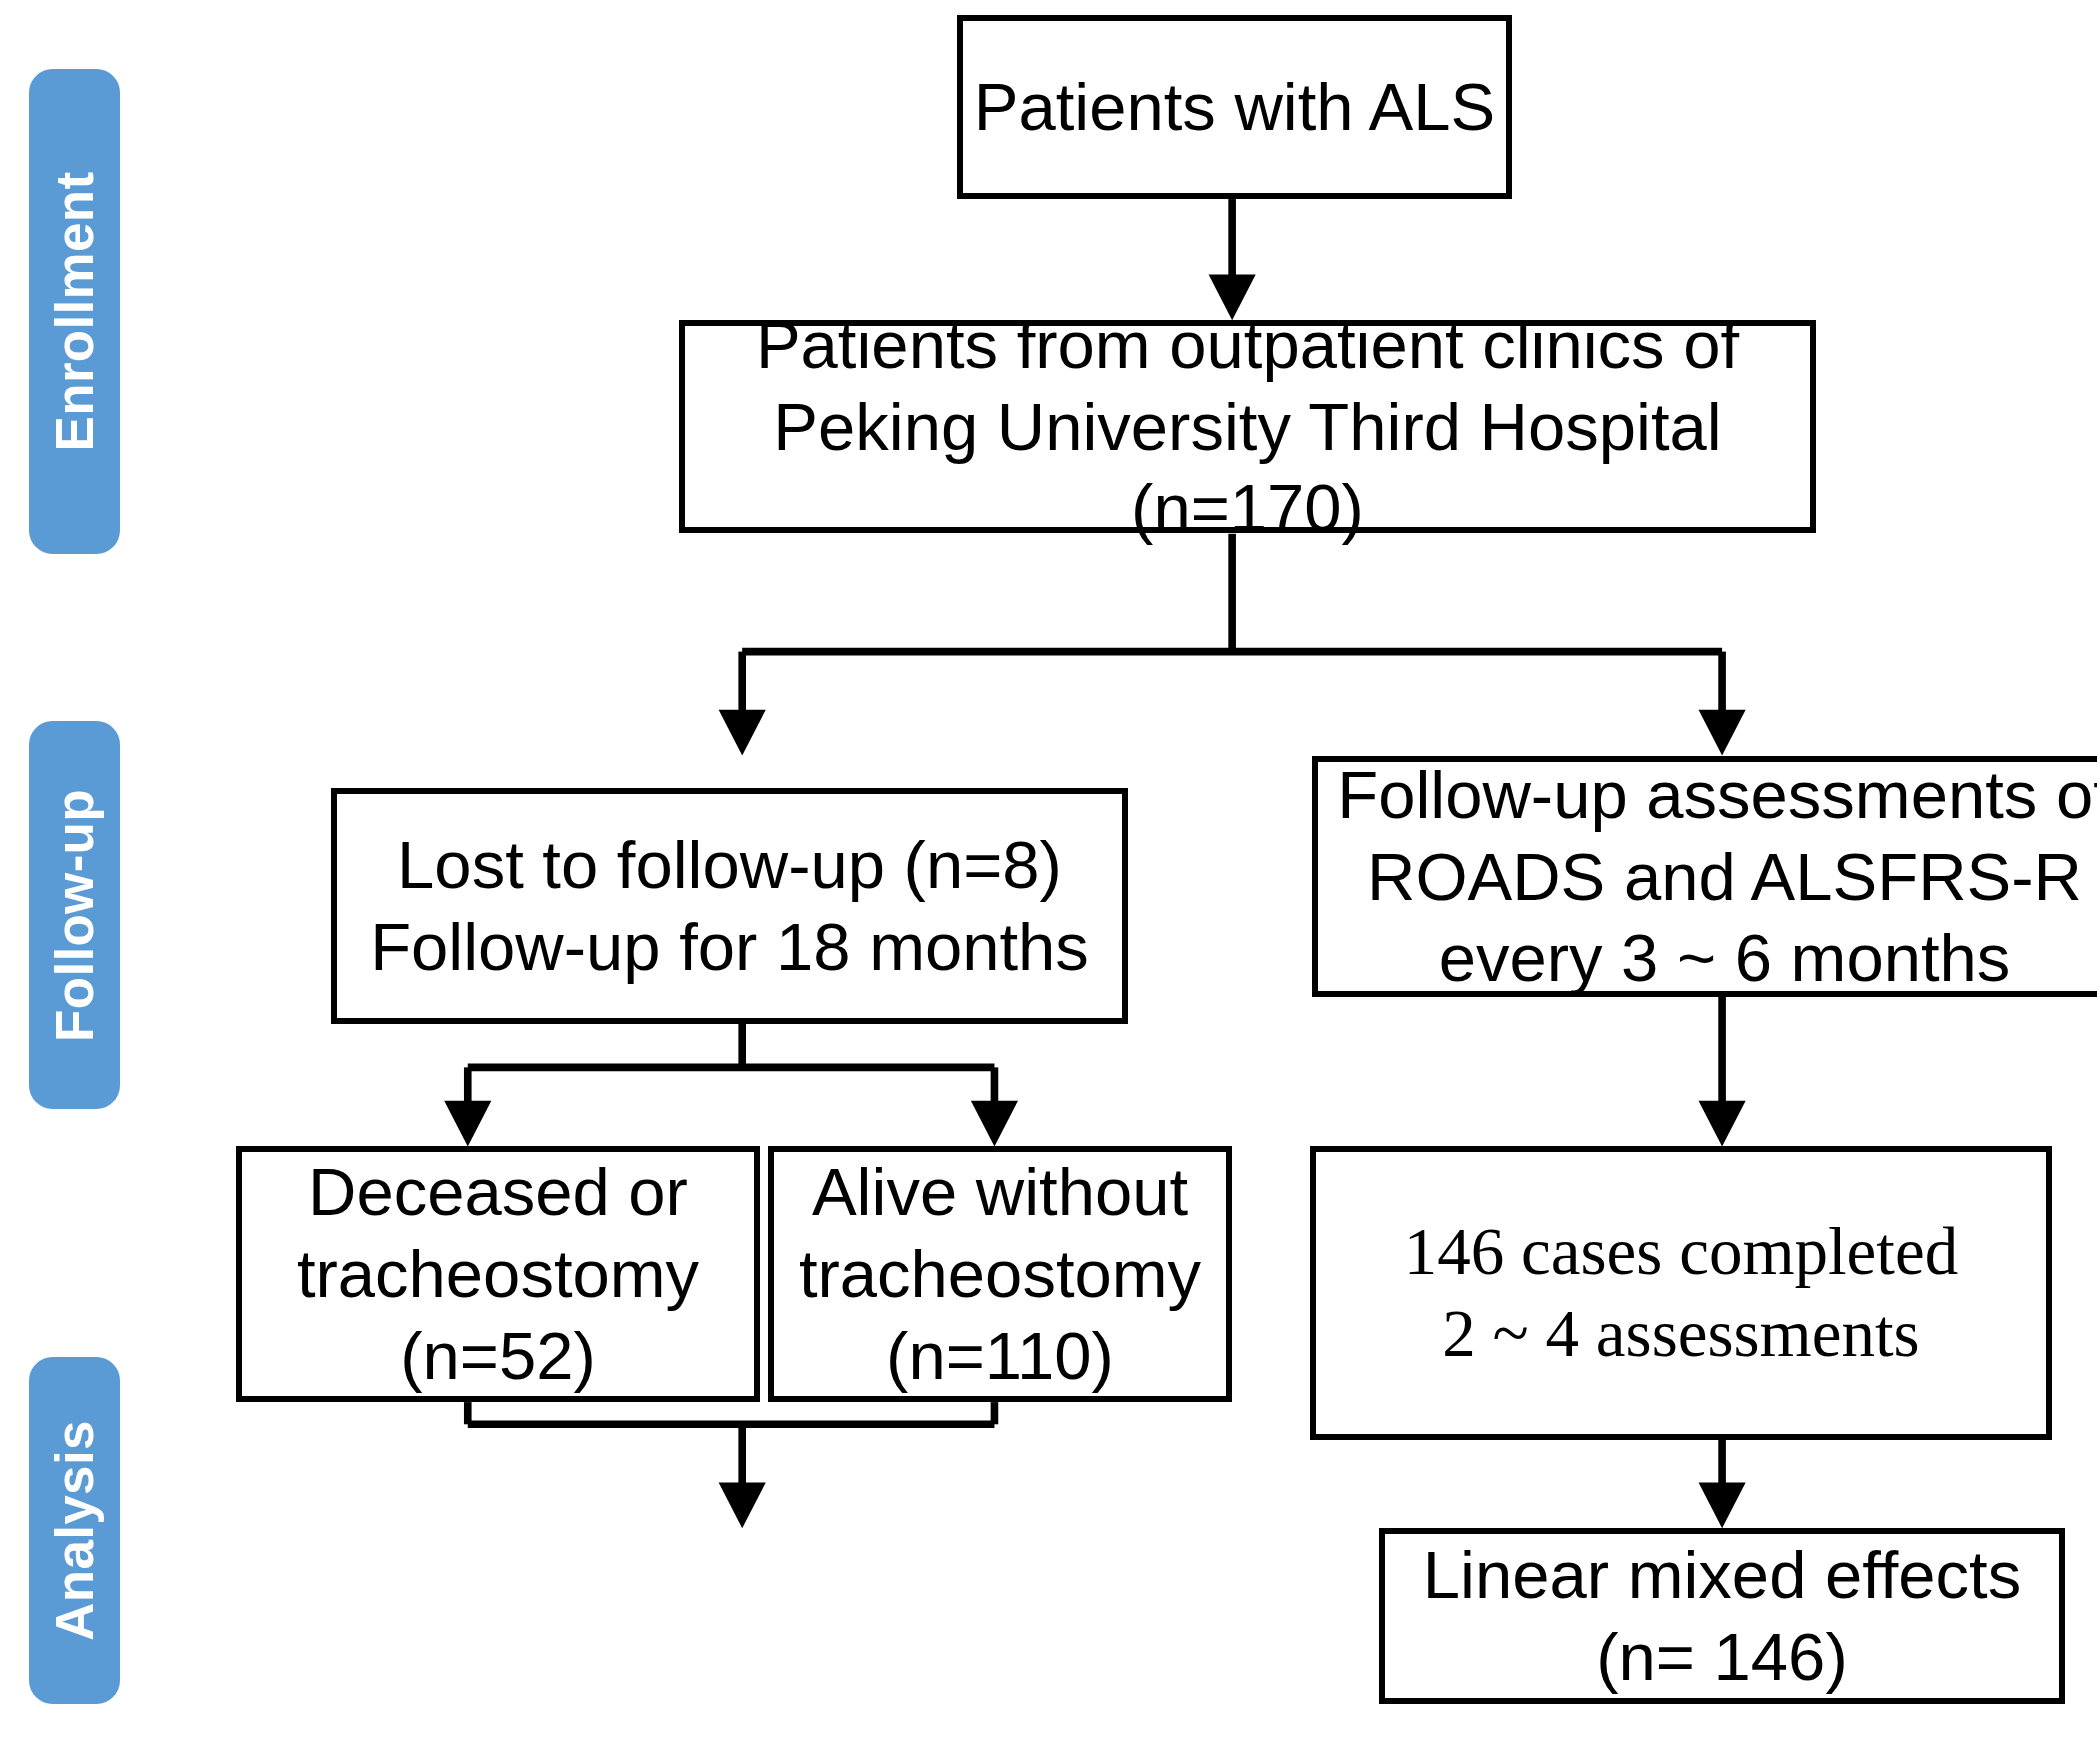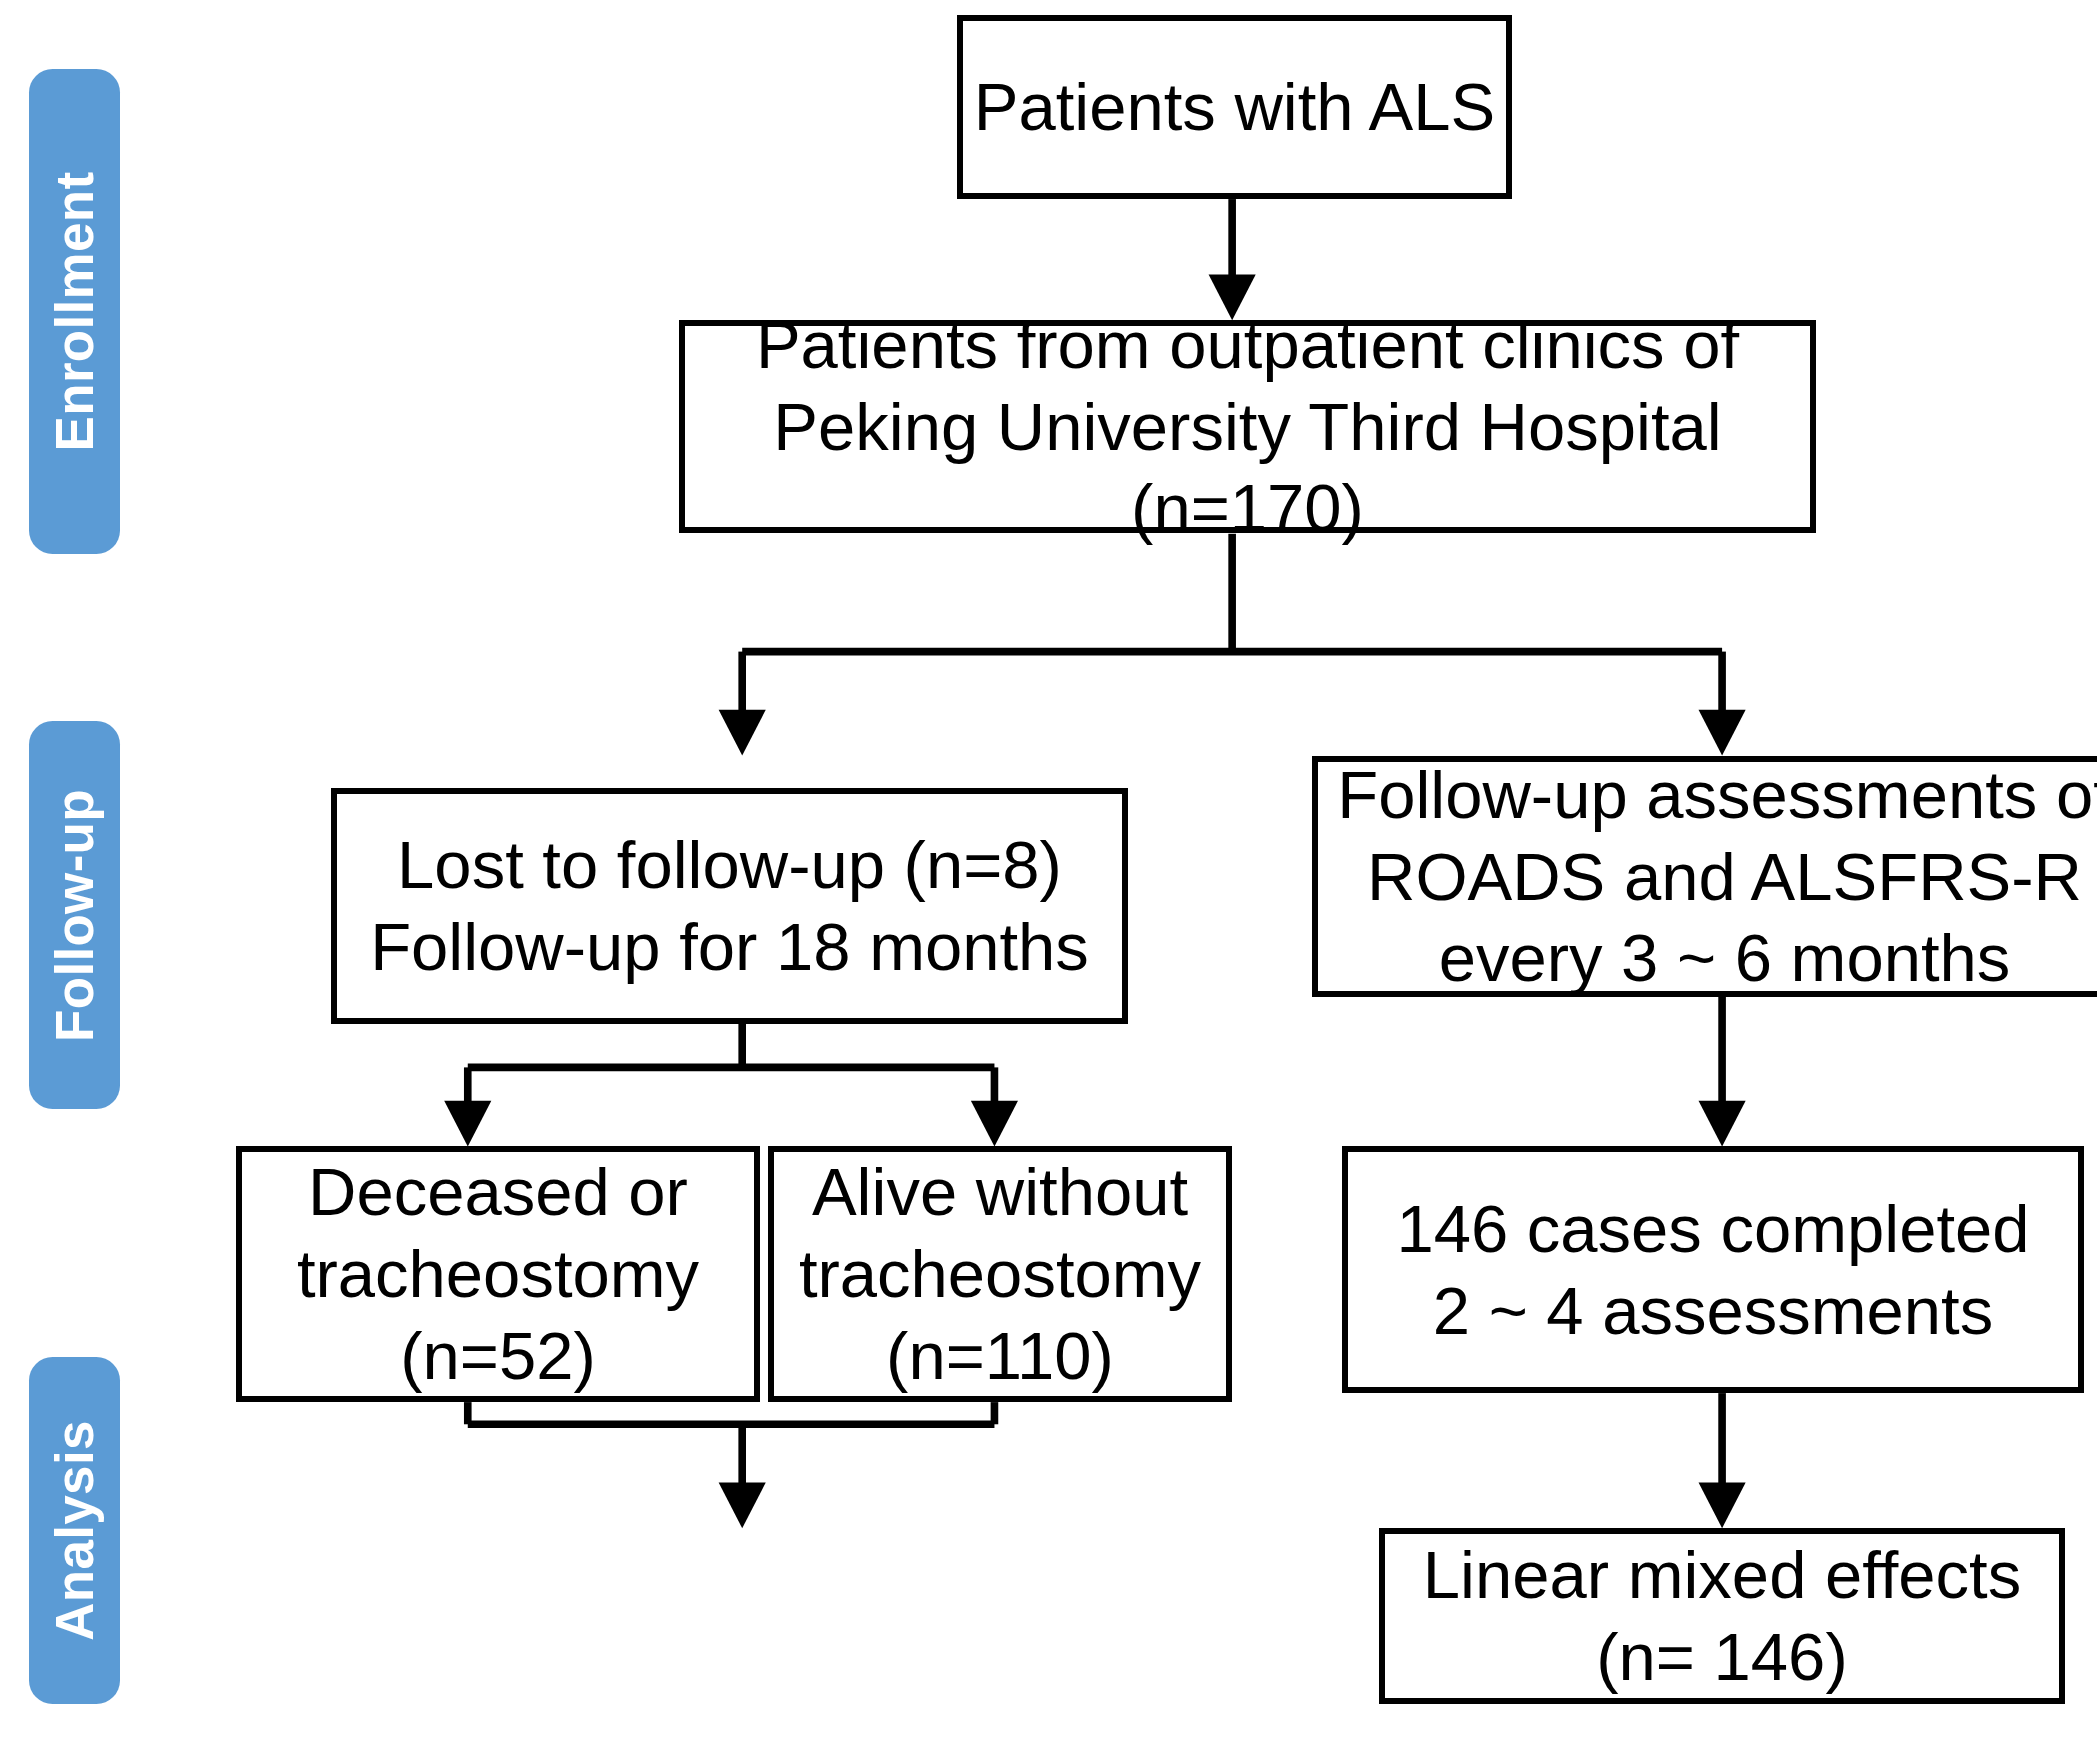--- a/index.html
+++ b/index.html
@@ -145,21 +145,21 @@
 tracheostomy
 (n=52)</span>
   </div>
 
   <div class="node" style="left:768px; top:1146px; width:464px; height:256px;">
     <span class="node-text">Alive without
 tracheostomy
 (n=110)</span>
   </div>
 
-  <div class="node" style="left:1342px; top:1146px; width:742px; height:247px;">
+  <div class="node" style="left:1310px; top:1146px; width:742px; height:294px;font-family:Liberation Serif, serif;">
     <span class="node-text">146 cases completed
 2 ~ 4 assessments</span>
   </div>
 
 
   <div class="node" style="left:1379px; top:1528px; width:686px; height:176px;">
     <span class="node-text">Linear mixed effects
 (n= 146)</span>
   </div>
 

